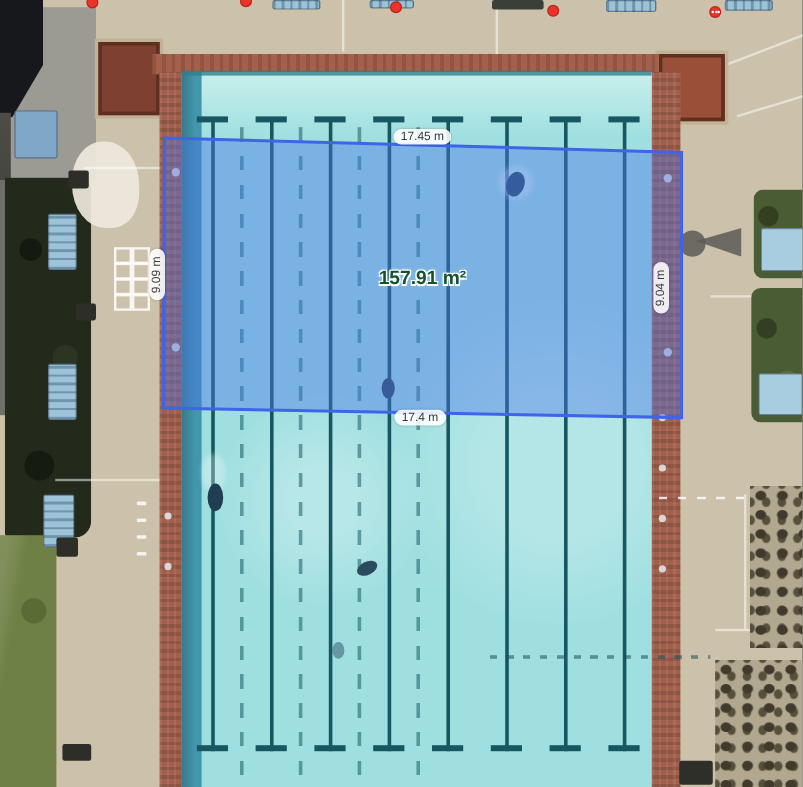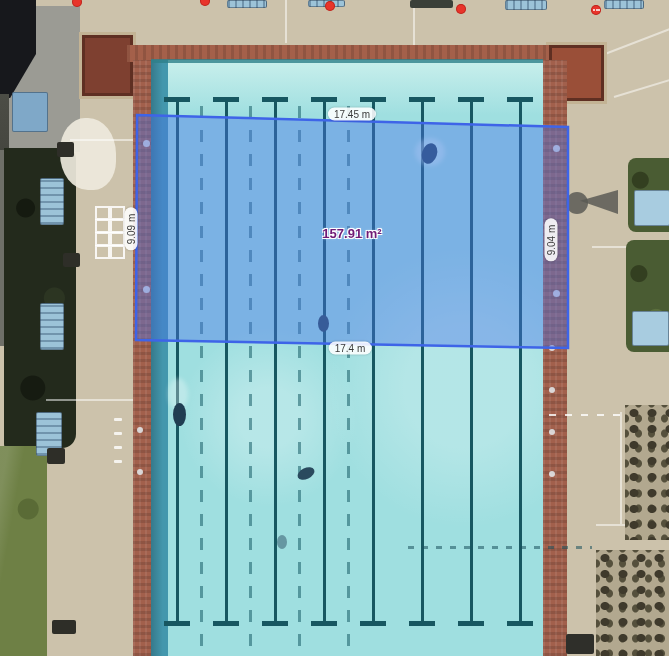--- a/index.html
+++ b/index.html
@@ -66,21 +66,21 @@
   svg.overlay{position:absolute;left:0;top:0;pointer-events:none;}
   .badge{
     position:absolute;transform:translate(-50%,-50%);
     background:rgba(255,255,255,.88);color:#3b3b3b;
     font-size:10px;line-height:13px;padding:0 6px;border-radius:8px;
     white-space:nowrap;box-shadow:0 0 2px rgba(0,0,0,.3);z-index:30;
   }
   .badge.vertical{transform:translate(-50%,-50%) rotate(-90deg);}
   .area-label{
     position:absolute;transform:translate(-50%,-50%);
-    font-size:13px;font-weight:bold;color:#701a75;white-space:nowrap;z-index:30;
+    font-size:16px;font-weight:bold;color:#14532d;white-space:nowrap;z-index:30;
     text-shadow:-1px -1px 0 #fff,1px -1px 0 #fff,-1px 1px 0 #fff,1px 1px 0 #fff,0 0 3px #fff;
   }
   
   .red-dot{position:absolute;border-radius:50%;background:#e8342a;
     box-shadow:inset 0 0 0 1px rgba(130,10,5,.4);z-index:40;}
   .red-dot .wdot{position:absolute;width:2px;height:2px;border-radius:50%;background:#fff;top:4px;}
 </style>
 </head>
 <body>
 

